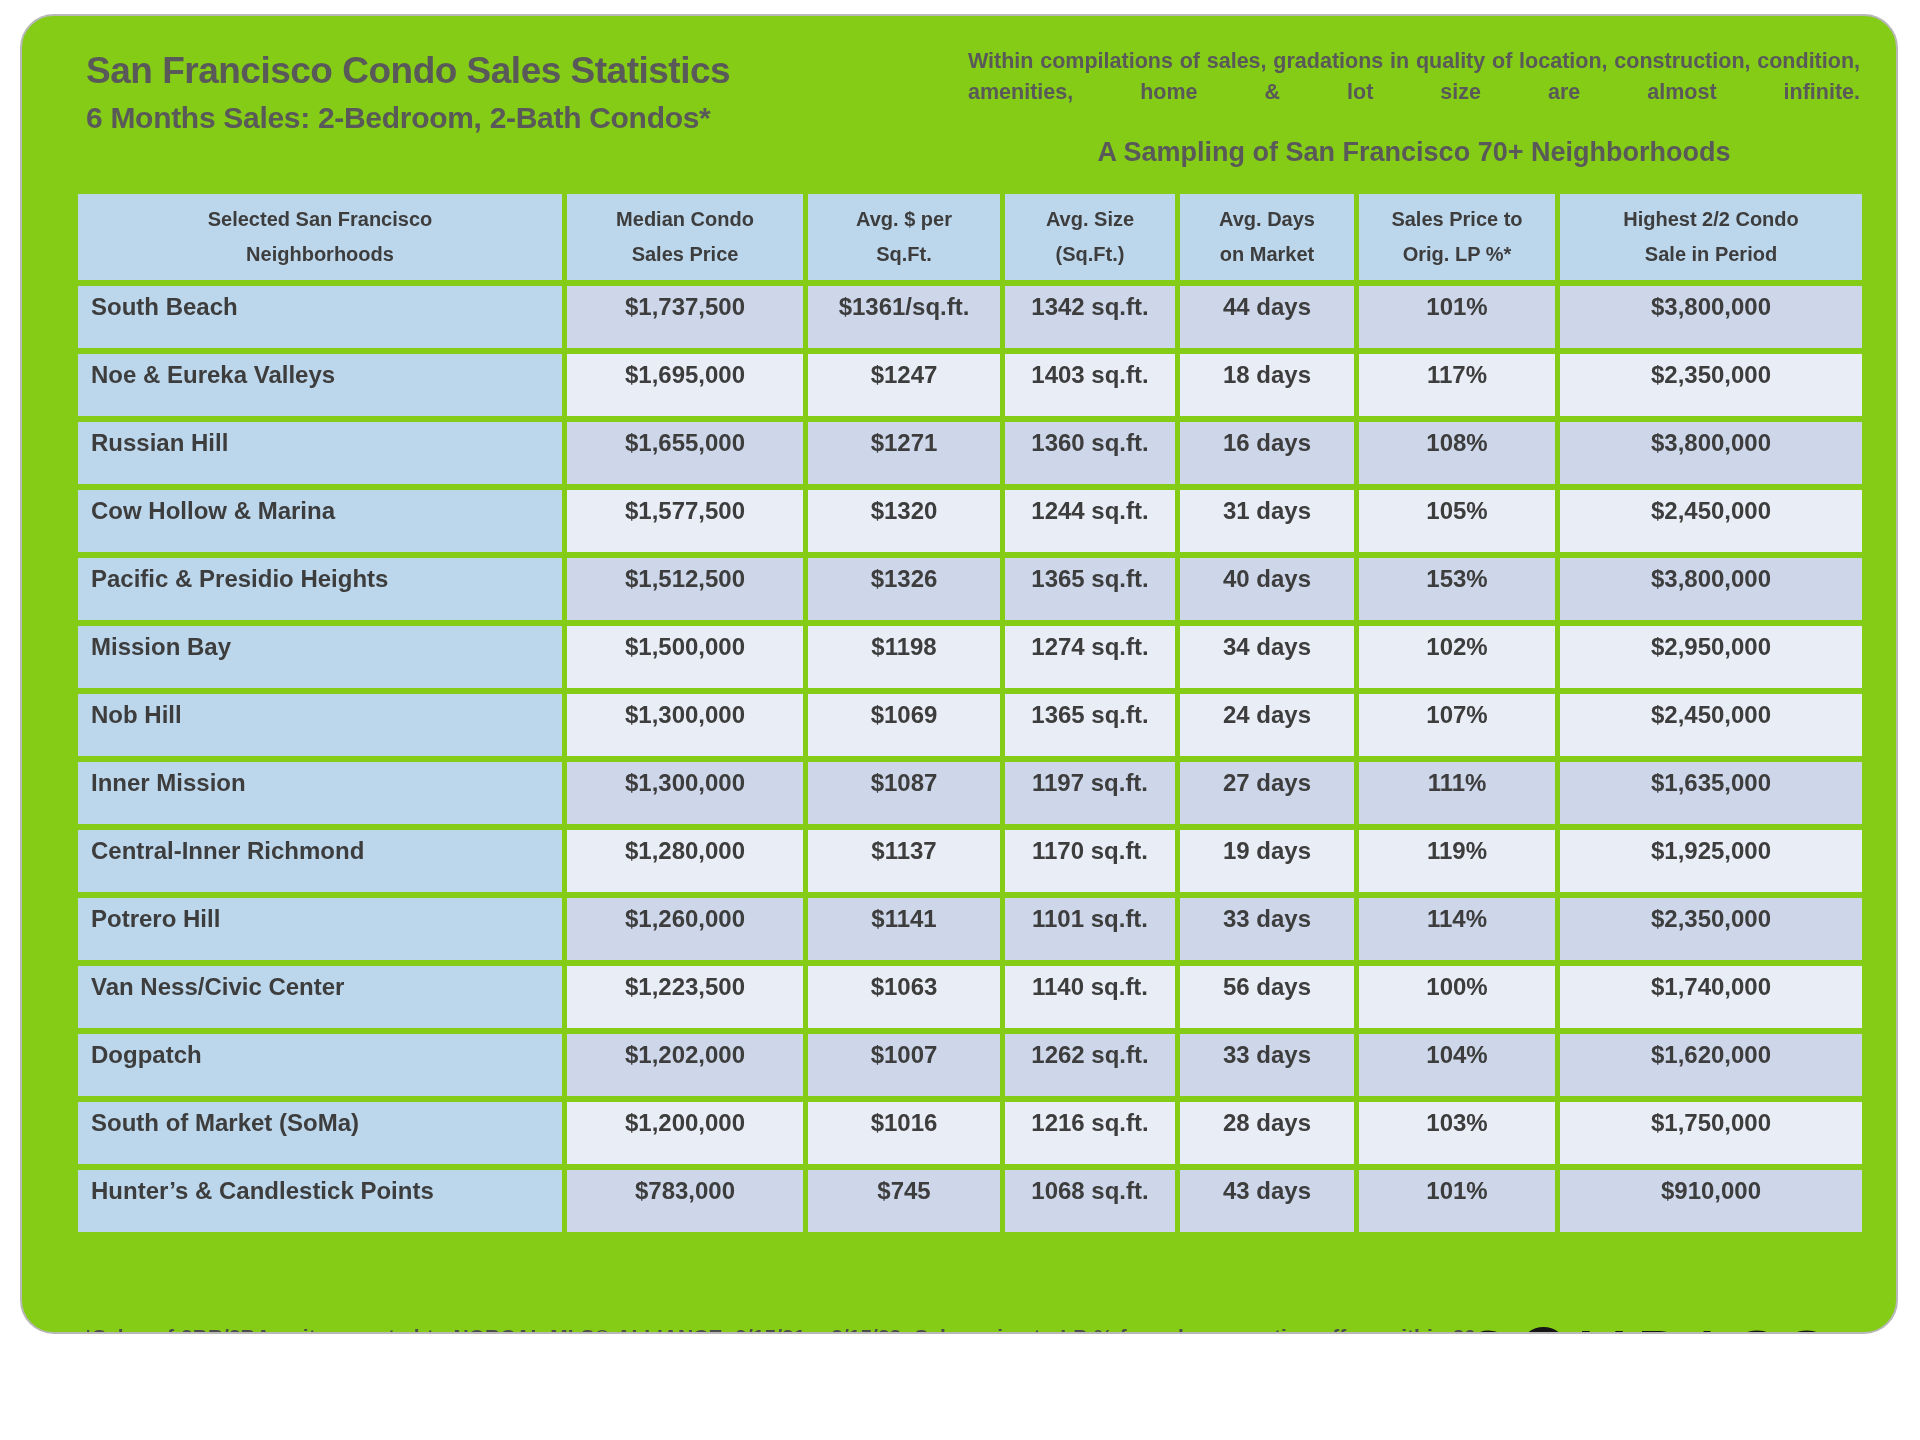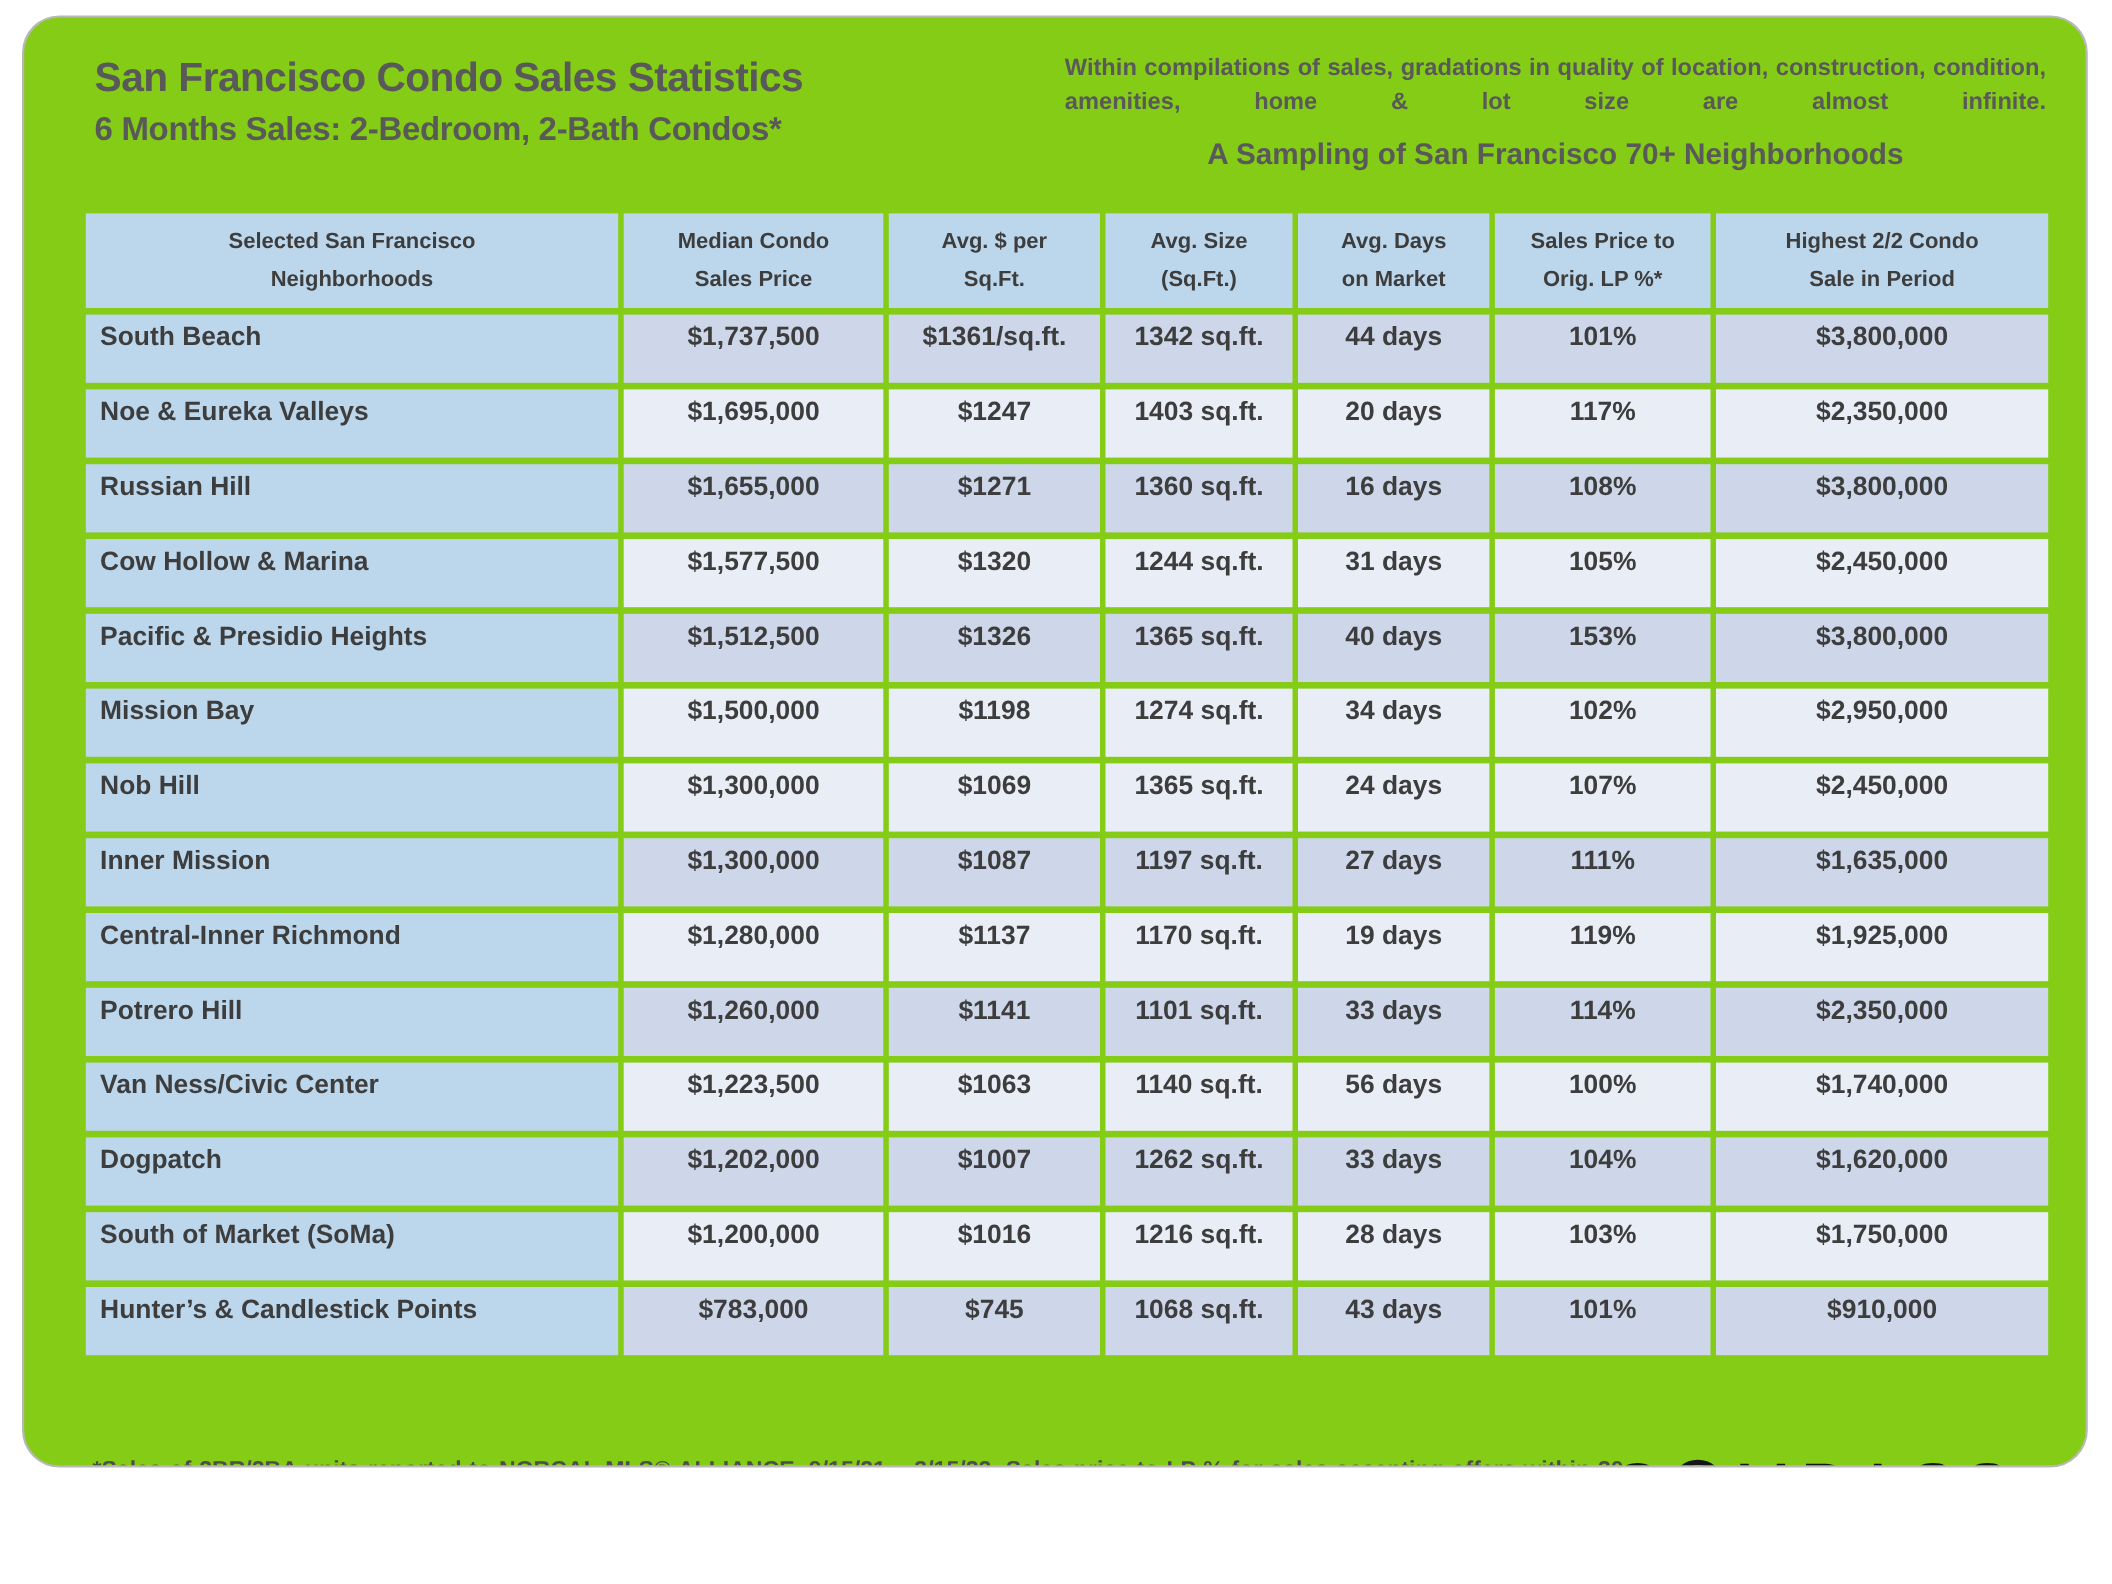--- a/index.html
+++ b/index.html
@@ -21,21 +21,21 @@
   
   .title-block{position:absolute;left:64px;top:32px;width:760px;}
   .page-title{font-size:37px;font-weight:bold;color:var(--title-text);letter-spacing:-0.5px;line-height:1.25;}
   .page-subtitle{font-size:30px;font-weight:bold;color:var(--title-text);letter-spacing:-0.3px;line-height:1.3;margin-top:4px;}
   
   .intro-block{position:absolute;left:946px;top:30px;width:892px;}
   .intro-paragraph{
     font-size:21.5px;font-weight:bold;color:var(--title-text);
     text-align:justify;text-align-last:justify;line-height:1.42;
   }
-  .sampling-heading{margin-top:18px;text-align:center;font-size:27px;font-weight:bold;color:var(--title-text);}
+  .sampling-heading{margin-top:30px;text-align:center;font-size:27px;font-weight:bold;color:var(--title-text);}
   
   table.sales{
     position:absolute;left:51px;top:172px;
     border-collapse:separate;border-spacing:5px 6px;table-layout:fixed;
   }
   col.c1{width:484px}col.c2{width:236px}col.c3{width:192px}col.c4{width:170px}
   col.c5{width:174px}col.c6{width:196px}col.c7{width:302px}
   th{
     background:var(--header-blue);color:var(--cell-text);
     font-size:20px;font-weight:bold;line-height:35px;
@@ -136,21 +136,21 @@
           <td class="data-cell">1342 sq.ft.</td>
           <td class="data-cell">44 days</td>
           <td class="data-cell">101%</td>
           <td class="data-cell">$3,800,000</td>
         </tr>
         <tr class="light">
           <td class="name-cell">Noe &amp; Eureka Valleys</td>
           <td class="data-cell">$1,695,000</td>
           <td class="data-cell">$1247</td>
           <td class="data-cell">1403 sq.ft.</td>
-          <td class="data-cell">20 days</td>
+          <td class="data-cell">18 days</td>
           <td class="data-cell">117%</td>
           <td class="data-cell">$2,350,000</td>
         </tr>
         <tr class="dark">
           <td class="name-cell">Russian Hill</td>
           <td class="data-cell">$1,655,000</td>
           <td class="data-cell">$1271</td>
           <td class="data-cell">1360 sq.ft.</td>
           <td class="data-cell">16 days</td>
           <td class="data-cell">108%</td>

